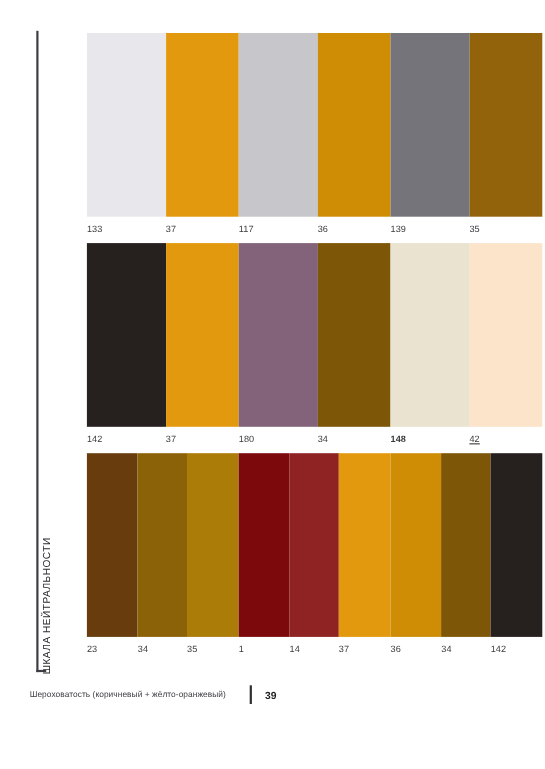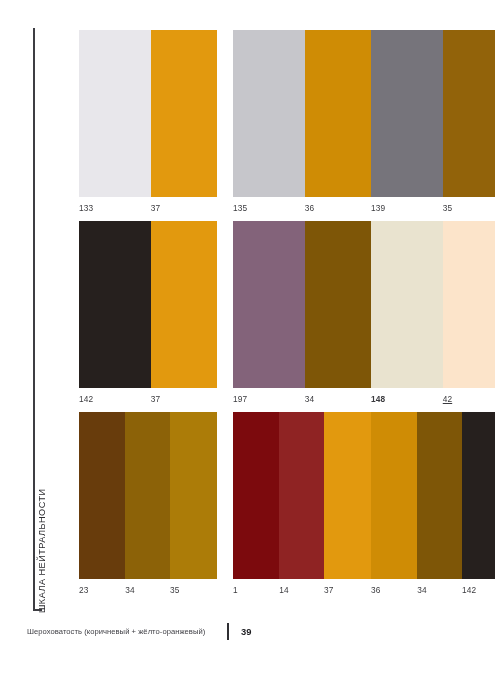--- a/index.html
+++ b/index.html
@@ -55,21 +55,21 @@
   }
   .grid-row {
     display: flex;
     gap: 0px;
     margin-bottom: 8px;
   }
   .cell {
     width: 150px;
     margin-right: 0px;
   }
-  .cell:nth-child(1) { margin-right: 16px; padding-left: 32px; }
+  .cell:nth-child(1) { margin-right: 0; padding-left: 32px; }
   .swatch {
     display: flex;
     height: 167px;
     width: 138px;
   }
   .swatch .band {
     height: 100%;
   }
   .labels {
     display: flex;
@@ -127,21 +127,21 @@
           <div class="lab" style="width: 52%;">133</div>
           <div class="lab" style="width: 48%;">37</div>
         </div>
       </div>
       <div class="cell">
         <div class="swatch">
           <div class="band" style="background: rgb(198, 198, 203); width: 52%;"></div>
           <div class="band" style="background: rgb(207, 140, 5); width: 48%;"></div>
         </div>
         <div class="labels">
-          <div class="lab" style="width: 52%;">135</div>
+          <div class="lab" style="width: 52%;">117</div>
           <div class="lab" style="width: 48%;">36</div>
         </div>
       </div>
       <div class="cell">
         <div class="swatch">
           <div class="band" style="background: rgb(118, 116, 123); width: 52%;"></div>
           <div class="band" style="background: rgb(146, 99, 10); width: 48%;"></div>
         </div>
         <div class="labels">
           <div class="lab" style="width: 52%;">139</div>
@@ -159,21 +159,21 @@
           <div class="lab" style="width: 52%;">142</div>
           <div class="lab" style="width: 48%;">37</div>
         </div>
       </div>
       <div class="cell">
         <div class="swatch">
           <div class="band" style="background: rgb(131, 99, 122); width: 52%;"></div>
           <div class="band" style="background: rgb(126, 86, 7); width: 48%;"></div>
         </div>
         <div class="labels">
-          <div class="lab" style="width: 52%;">197</div>
+          <div class="lab" style="width: 52%;">180</div>
           <div class="lab" style="width: 48%;">34</div>
         </div>
       </div>
       <div class="cell">
         <div class="swatch">
           <div class="band" style="background: rgb(233, 227, 207); width: 52%;"></div>
           <div class="band" style="background: rgb(252, 228, 202); width: 48%;"></div>
         </div>
         <div class="labels">
           <div class="lab" style="width: 52%; font-weight: bold;">148</div>

